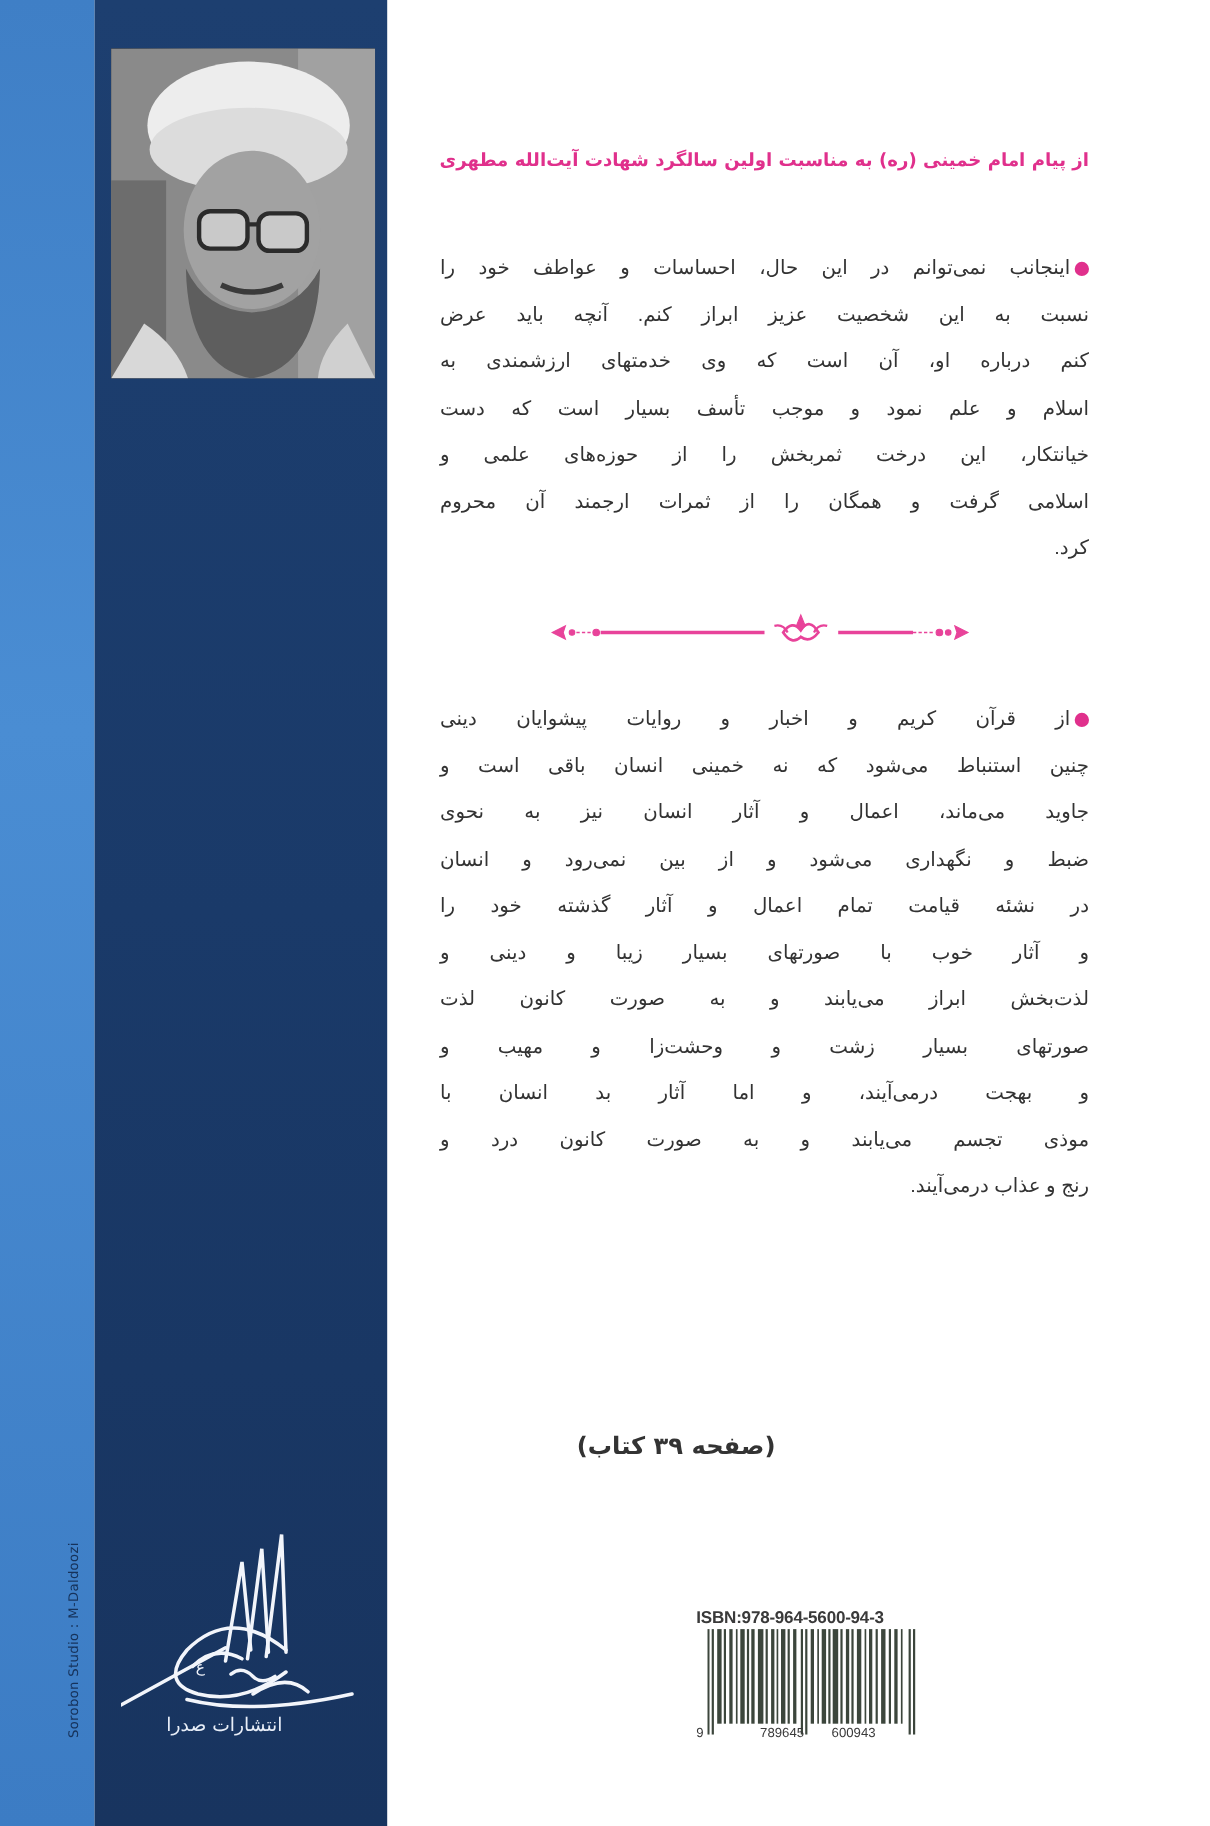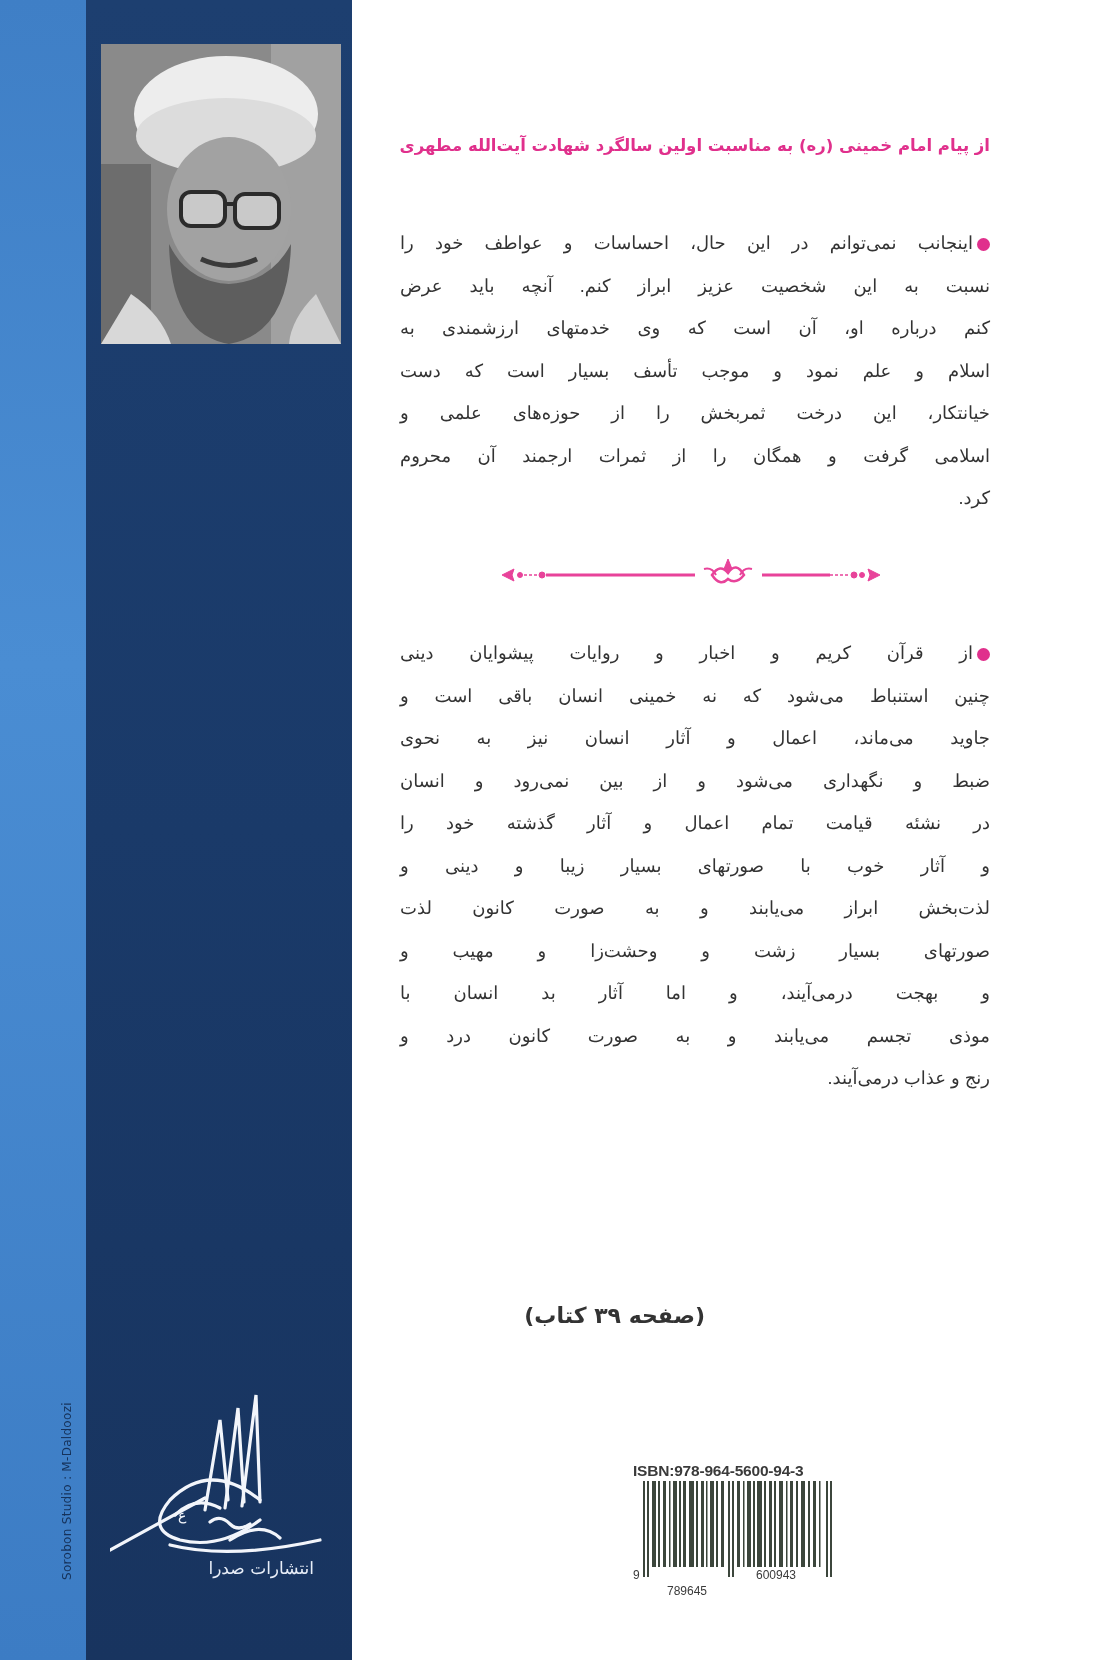--- a/index.html
+++ b/index.html
@@ -25,21 +25,21 @@
       position:absolute; left:101px; top:44px; width:240px; height:300px;
       background:radial-gradient(ellipse at 55% 45%,#bdbdbd 0%,#8e8e8e 45%,#4f4f4f 80%,#3a3a3a 100%);
       overflow:hidden;
     }
     .portrait svg { width:100%; height:100%; display:block; }
     .logo {
       position:absolute; left:110px; top:1390px; width:220px; height:200px;
     }
     .logo svg { width:100%; height:100%; display:block; }
     .publisher-name {
-      position:absolute; left:154px; top:1558px; width:160px; 
+      position:absolute; left:124px; top:1558px; width:160px; text-align:center;
       direction:rtl; color:#e8eef8; font-family:"DejaVu Serif", serif; font-size:17px;
     }
     .content {
       position:absolute; left:400px; top:0; width:590px; height:1613px;
       direction:rtl; color:#2b2b2b;
     }
     .heading {
       position:absolute; right:0; top:136px; width:590px;
       color:#e0308c; font-weight:bold; font-size:16.5px; text-align:right;
       white-space:nowrap;
@@ -216,14 +216,14 @@
       <rect x="158" y="0" width="4" height="86"></rect>
         <rect x="165" y="0" width="2" height="86"></rect>
       <rect x="170" y="0" width="3" height="86"></rect>
         <rect x="176" y="0" width="1.5" height="86"></rect>
       <rect x="183" y="0" width="2" height="96"></rect>
         <rect x="187" y="0" width="2" height="96"></rect>
     </g>
   </svg>
 </div>
 <div class="barcode-digits" style="left:633px;">9</div>
-<div class="barcode-digits" style="left:667px;margin-top:16px;">789645</div>
+<div class="barcode-digits" style="left:691px;">789645</div>
 <div class="barcode-digits" style="left:756px;">600943</div>
 
 </body></html>

